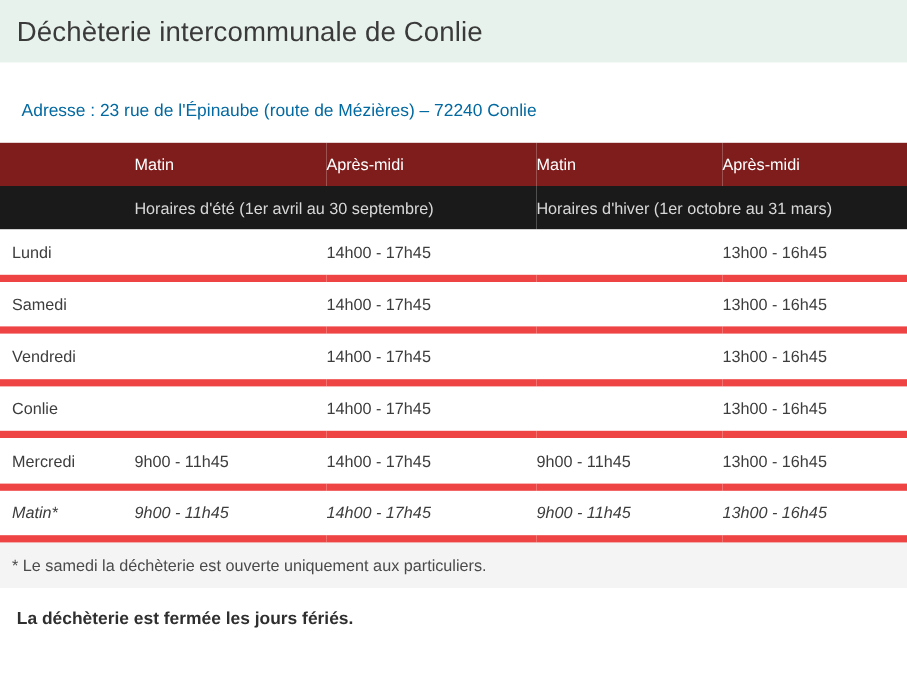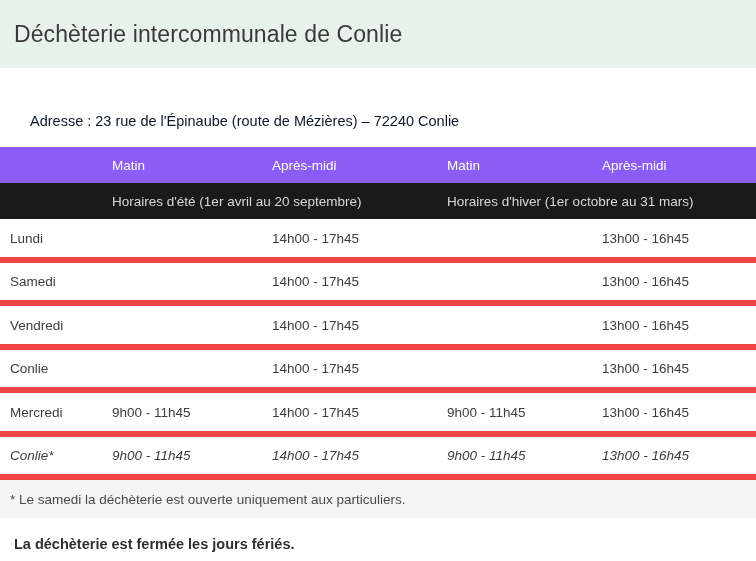--- a/index.html
+++ b/index.html
@@ -14,61 +14,61 @@
     color: #333333;
     overflow: hidden;
   }
   .page {
     width: 756px;
     height: 561px;
     position: relative;
   }
   .title-banner {
     background: #e8f2ec;
-    height: 68px;
+    height: 52px;
     display: flex;
     align-items: center;
     padding-left: 14px;
     box-sizing: border-box;
   }
   .title-banner h1 {
     margin: 0;
     font-size: 23px;
     font-weight: normal;
     color: #3a3a3a;
     letter-spacing: 0.1px;
   }
   .body-text {
     padding: 0 14px;
     box-sizing: border-box;
   }
   .para {
     font-size: 14.5px;
-    color: #0f172a;
-    margin: 16px;
+    color: #0369a1;
+    margin: 4px;
     line-height: 1.4;
   }
   .p-address { padding-top: 27px; }
   .p-phone { padding-top: 21px; }
   .p-hours { padding-top: 22px; }
 
   table.schedule {
     width: 752px;
     margin-top: 16px;
     border-collapse: collapse;
     table-layout: fixed;
   }
   table.schedule th, table.schedule td {
     text-align: left;
     font-weight: normal;
     font-size: 13.5px;
     padding: 0;
   }
   .hdr-row th {
-    background: #8b5cf6;
+    background: #7f1d1d;
     color: #ffffff;
     height: 36px;
     vertical-align: middle;
     font-size: 13.5px;
   }
   .season-row td {
     background: #1a1a1a;
     color: #d8d8d8;
     height: 36px;
     vertical-align: middle;
@@ -125,21 +125,21 @@
     <thead>
       <tr class="hdr-row">
         <th class="col-day"></th>
         <th class="col-c1">Matin</th>
         <th class="col-c2">Après-midi</th>
         <th class="col-c3">Matin</th>
         <th class="col-c4">Après-midi</th>
       </tr>
       <tr class="season-row">
         <td class="col-day"></td>
-        <td class="col-c1" colspan="2">Horaires d'été (1er avril au 20 septembre)</td>
+        <td class="col-c1" colspan="2">Horaires d'été (1er avril au 30 septembre)</td>
         <td class="col-c3" colspan="2">Horaires d'hiver (1er octobre au 31 mars)</td>
       </tr>
     </thead>
     <tbody>
       <tr class="data-row">
         <td class="col-day">Lundi</td>
         <td class="col-c1"></td>
         <td class="col-c2">14h00 - 17h45</td>
         <td class="col-c3"></td>
         <td class="col-c4">13h00 - 16h45</td>
@@ -166,21 +166,21 @@
         <td class="col-c4">13h00 - 16h45</td>
       </tr>
       <tr class="data-row">
         <td class="col-day">Mercredi</td>
         <td class="col-c1">9h00 - 11h45</td>
         <td class="col-c2">14h00 - 17h45</td>
         <td class="col-c3">9h00 - 11h45</td>
         <td class="col-c4">13h00 - 16h45</td>
       </tr>
       <tr class="data-row italic">
-        <td class="col-day">Conlie*</td>
+        <td class="col-day">Matin*</td>
         <td class="col-c1">9h00 - 11h45</td>
         <td class="col-c2">14h00 - 17h45</td>
         <td class="col-c3">9h00 - 11h45</td>
         <td class="col-c4">13h00 - 16h45</td>
       </tr>
       <tr class="note-row">
         <td colspan="5">* Le samedi la déchèterie est ouverte uniquement aux particuliers.</td>
       </tr>
     </tbody>
   </table>

